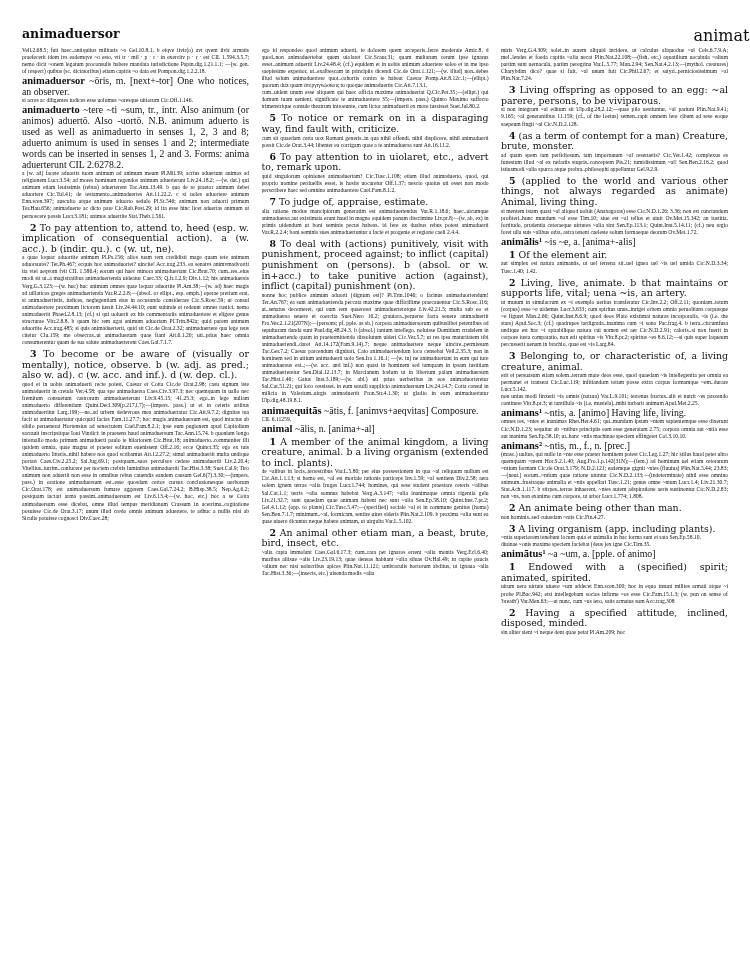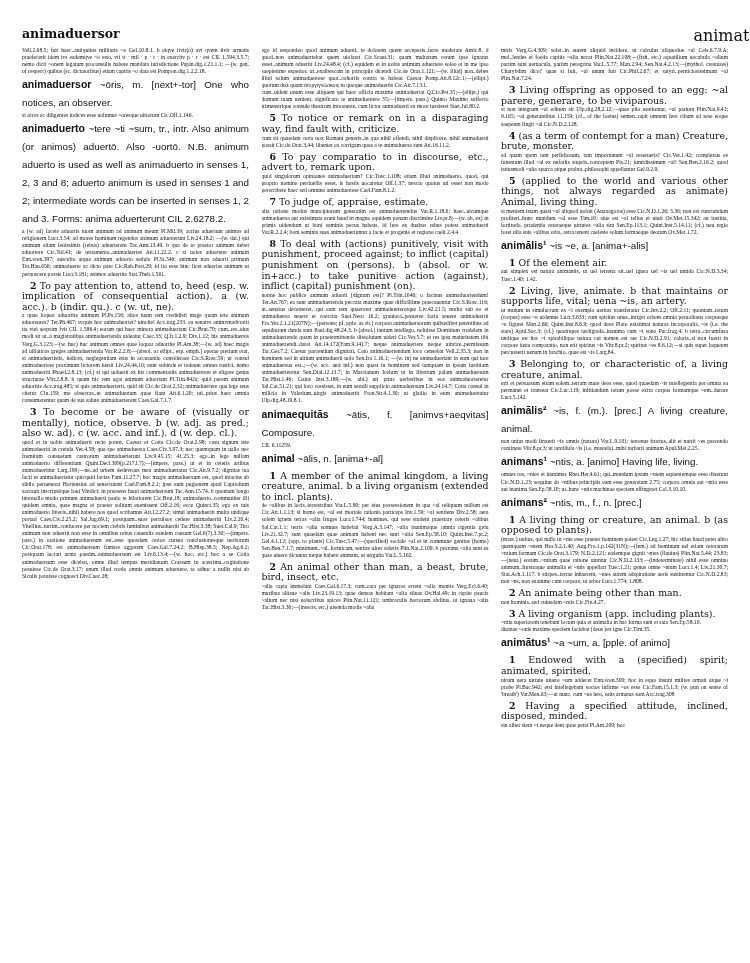--- a/index.html
+++ b/index.html
@@ -6,21 +6,21 @@
   body{width:750px;height:963px;overflow:hidden;font-family:"DejaVu Serif","Liberation Serif",serif;color:#111;}
   .page{position:relative;width:750px;height:806px;padding-left:40px;}
   .runhead{position:absolute;top:26px;left:22px;right:22px;height:14px;}
   .rh-left{position:absolute;left:0;top:0;font-weight:bold;font-size:12.5px;font-family:"DejaVu Serif",serif;}
   .rh-center{position:absolute;left:0;right:0;text-align:right;top:1px;font-size:10px;}
   .rh-right{position:absolute;right:0;top:0;font-weight:normal;font-size:16px;font-family:"DejaVu Serif",serif;}
   .cols{position:absolute;top:47px;left:22px;width:706px;height:900px;display:flex;justify-content:space-between;}
   .col{width:227px;height:900px;overflow:hidden;}
   .cite{font-size:5.6px;line-height:7.05px;text-align:justify;margin:0;font-family:"Liberation Serif",serif;}
   .entry{margin-top:4px;}
-  .hw-line{font-size:9.8px;line-height:18px;margin:0;text-align:justify;font-family:Liberation Sans, sans-serif;}
+  .hw-line{font-size:9.8px;line-height:11px;margin:0;text-align:justify;font-family:Liberation Serif, serif;}
   .hw{font-weight:bold;font-size:10.5px;}
   .sense{font-size:9.4px;line-height:10.6px;margin:3px 0 0 0;text-align:justify;font-family:"DejaVu Serif",serif;}
   .sense .num{font-weight:bold;padding-left:8px;}
 </style>
 </head>
 <body>
 
 <div class="page">
   <div class="runhead">
     <span class="rh-left">animaduersor</span>
@@ -38,55 +38,53 @@
         <p class="sense"><span class="num">2</span> <span>To pay attention to, attend to, heed (esp. w. implication of consequential action). a (w. acc.). b (indir. qu.). c (w. ut, ne).</span></p>
         <p class="cite">a quae loquor aduortite animum Pl.Ps.156; alios tuam rem credidisti mage quam tete animum aduorsuros? Ter.Ph.467; ecquis hoc animaduortet? uincite! Acc.trag.233. ea senatvs animvmadvortit ita vtei aeqvom fvit CIL 1.586.4; eorum qui haec minora animaduertant Cic.Brut.70; cum..res..eius modi sit ut..a magistratibus animaduertenda uideatur Caec.33; Q.fr.1.2.9; Div.1.12; his animaduersis Verg.G.3.123;—(w. huc) huc animum omnes quae loquar aduortite Pl.Am.38;—(w. ad) haec magis ad uillaticos greges animaduertenda Var.R.2.2.8;—(absol. or ellipt., esp. emph.) operae pretium erat, si animaduertistis, iudices, neglegentiam eius in accusando considerare Cic.S.Rosc.59; ut consul animaduertere proximum lictorem iussit Liv.24.44.10; eunt subinde et redeunt omnes rustici, nemo animaduertit Phaed.2.8.13; (cf.) si qui uoluerit ex his commentariis animaduertere et eligere genus structurae Vitr.2.8.8. b quam hic rem agat animum aduortam Pl.Trin.842a; quid parem animum aduortite Acc.trag.485; si quis animaduerterit, quid sit Cic.de Orat.2.32; animaduertere qua lege reus citetur Clu.159; me obsecras..ut animaduertam quae fiant Att.6.1.20; uti..prius haec omnia consumerentur quam de sua salute animaduerterent Caes.Gal.7.1.7.</p>
         <p class="sense"><span class="num">3</span> <span>To become or be aware of (visually or mentally), notice, observe. b (w. adj. as pred.; also w. ad). c (w. acc. and inf.). d (w. dep. cl.).</span></p>
         <p class="cite">quod et in uobis animaduerti recte potest, Caesar et Cotta Cic.de Orat.2.98; casu signum iste animaduertit in cretula Ver.4.58; qua spe animaduersa Caes.Civ.3.97.3; nec quemquam in uallo nec fremitum consuetum castrorum animaduerterunt Liv.9.45.15; 41.25.3; ego..in lege nullam animaduerto differentiam Quint.Decl.309(p.217,l.7);—(impers. pass.) ut et in ceteris artibus animaduertitur Larg.199;—ne..ad urbem dedevrous mea animaduertatur Cic.Att.9.7.2; dignitas tua facit ut animaduertatur quicquid facias Fam.11.27.7; hoc magis animaduersum est, quod intactus ab sibilo peruenerat Hortensius ad senectutem Cael.Fam.8.2.1; ipse eum pugionem apud Capitolium sacrauit inscripsitque Ioui Vindici: in praesens haud animaduersum Tac.Ann.15.74. b quoniam longo interuallo modo primum animaduerti paulo te hilariorem Cic.Brut.18; animaduerto..communiter illi quidem omnia, quae magna et praeter solitum euenissent Off.2.16; ecce Quinct.35; ego ex tuis animaduerto litteris..nihil habere nos quod scribamus Att.12.27.2; simul animaduertit multa undique portari Caes.Civ.2.25.2; Sal.Jug.69.1; postquam..suos perculsos cedere animaduertit Liv.2.20.4; Vitellius..turrim..conlucere per noctem crebris luminibus animaduertit Tac.Hist.3.38; Suet.Cal.9; Tiro animum non aduertit non esse in omnibus rebus cauendis eandem causam Gel.6(7).3.30;—(impers. pass.) in oratione animaduersum est..esse quosdam certos cursus conclusionesque uerborum Cic.Orat.178; est animaduersum fumare aggerem Caes.Gal.7.24.2; B.Hisp.38.5; Nep.Ag.6.2; postquam iactari arma passim..animaduersum est Liv.6.13.4;—(w. hoc, etc.) hoc a se Cotta animaduersum esse dicebat, omne illud tempus meridianum Crassum in acerrima..cogitatione posuisse Cic.de Orat.3.17; unum illud credo omnis animum aduertere, te adhuc a nullis nisi ab Siculis potuisse cognosci Div.Caec.28;</p>
       </div>
     <div class="col">
         <p class="cite">ego id respondeo quod animum aduerti, te dolorem quem acceperis..ferre moderate Amic.8. d quod..non animaduertebat quem uiolaret Cic.Scaur.31; quam multarum rerum ipse ignarus esset..animum aduertit Liv.24.48.4; (cf.) equidem et in uobis animum aduertere soleo et in me ipso saepissime experior, ut..exalbescam in principiis dicendi Cic.de Orat.1.121;—(w. illud) non..debes illud solum animaduertere quot..cohortis contra te habeat Caesar Pomp.Att.8.12c.1;—(ellipt.) quorum dux quam ἀτεργιγνώσκοις tu quoque animaduertis Cic.Att.7.13.1.</p>
         <p class="cite">cum..uident unum esse aliquem qui haec officia maxime animaduertat Q.Cic.Pet.35;—(ellipt.) qui domum tuam uenient, significato te animaduertere 35;—(impers. pass.) Quinto Maximo suffecto trimenstrique consule theatrum introeunte, cum lictor animaduerti ex more iussisset Suet.Jul.80.2.</p>
         <p class="sense"><span class="num">5</span> <span>To notice or remark on in a disparaging way, find fault with, criticize.</span></p>
         <p class="cite">cum sit quaedam certa uox Romani generis..in qua nihil offendi, nihil displicere, nihil animaduerti possit Cic.de Orat.3.44; libenter ea corrigam quae a te animaduersa sunt Att.16.11.2.</p>
-        <p class="sense"><span class="num">6</span> <span>To pay comparatio to in discourse, etc., advert to, remark upon.</span></p>
+        <p class="sense"><span class="num">6</span> <span>To pay attention to in uiolaret, etc., advert to, remark upon.</span></p>
         <p class="cite">quid singulorum opiniones animaduertam? Cic.Tusc.1.108; etiam illud animaduerto, quod, qui proprio nomine perduellis esset, is hostis uocaretur Off.1.37; nescio quoius uti esset non modo perscribere haec sed omnino animaduertere Cael.Fam.8.1.2.</p>
         <p class="sense"><span class="num">7</span> <span>To judge of, appraise, estimate.</span></p>
         <p class="cite">alia ratione modus mancipiorum generatim est animaduertendus Var.R.1.18.6; haec..uicumque animaduersa aut existimata erunt haud in magno equidem ponam discrimine Liv.pr.8;—(w. ab, ex) in primis uidendum ut boni seminis pecus habeas. id fere ex duabus rebus potest animaduerti Var.R.2.2.4; boni seminis sues animaduertuntur a facie et progenie et regione caeli 2.4.4.</p>
         <p class="sense"><span class="num">8</span> <span>To deal with (actions) punitively, visit with punishment, proceed against; to inflict (capital) punishment on (persons). b (absol. or w. in+acc.) to take punitive action (against), inflict (capital) punishment (on).</span></p>
         <p class="cite">nonne hoc publice animum aduorti (dignum est)? Pl.Trin.1046; o facinus animaduortendum! Ter.An.767; ea sunt animaduertenda peccata maxime quae difficillime praecauentur Cic.S.Rosc.116; ut..senatus decerneret, qui eam rem quaereret animaduerteretque Liv.42.21.5; multa sub eo et animaduersa seuere et coercita Suet.Nero 16.2; grauiora..peruerse facta seuere animaduertit Fro.Ver.2.1.21(207N);—(persons; pf. pple. as sb.) corpora animaduersorum quibuslibet petentibus ad sepulturam danda sunt Paul.dig.48.24.3. b (absol.) tantum intellego, noluisse Domitium crudelem in animaduertendo quam in praetermittendo dissolutum uideri Cic.Ver.5.7; ut res ipsa maturitatem tibi animaduertendi..daret Att.14.172(Fam.9.14).7; neque animaduertere neque uincire..permissum Tac.Ger.7.2; Caesar parcendum dignitati, Cato animaduertendum loco censebat Vell.2.35.3; non in hominem sed in uitium animaduerti uolo Sen.Ira 1.16.1; —(w. in) ne animaduertant in eum qui iure animaduersus est..;—(w. acc. and inf.) non quasi in hominem sed tamquam in ipsam iustitiam animaduerteretur Sen.Dial.12.13.7; in Marcianum Icelum ut in libertum palam animaduersum Tac.Hist.1.46; Gaius Inst.3.189;—(w. abl.) uti prius uerberibus in eos animaduorteretur Sal.Cat.51.21; qui loco cessisset, in eum seruili supplicio animaduersum Liv.24.14.7; Cotta consul in milicia in Valerium..uirgis animaduertit Fron.Str.4.1.30; ut gladio in eum animaduertatur Ulp.dig.48.19.8.1.</p>
         <p class="hw-line entry"><span class="hw">animaequitās</span> <span>~ātis, f. [animvs+aeqvitas] Composure.</span></p>
         <p class="cite">CIL 6.11259.</p>
         <p class="hw-line entry"><span class="hw">animal</span> <span>~ālis, n. [anima+-al]</span></p>
         <p class="sense"><span class="num">1</span> <span>A member of the animal kingdom, a living creature, animal. b a living organism (extended to incl. plants).</span></p>
         <p class="cite">de ~alibus in locis..terrestribus Var.L.5.80; per eius possessionem in qua ~al reliquum nullum est Cic.Att.1.1.13; si homo est, ~al est mortale rationis particeps Inv.1.59; ~al sentiens Div.2.58; aera solem ignem terras ~alia fruges Lucr.1.744; homines, qui sese student praestare ceteris ~alibus Sal.Cat.1.1; terris ~alia somnus habebat Verg.A.3.147; ~alia inanimaque omnia rigentia gelu Liv.21.32.7; sunt quaedam quae animam habent nec sunt ~alia Sen.Ep.58.10; Quint.Inst.7.pr.2; Gel.4.1.12; (opp. to plants) Cic.Tusc.5.47;—(specified) sociale ~al et in commune genitus (homo) Sen.Ben.7.1.7; minimum..~al, formicam, sentire uires sideris Plin.Nat.2.109. b proxima ~alia sunt ea quae uiuere dicuntur neque habere animam, ut uirgulta Var.L.5.102.</p>
-        <p class="sense"><span class="num">2</span> <span>An animal other than man, a beast, brute, bird, insect, etc.</span></p>
+        <p class="sense"><span class="num">2</span> <span>An animal other etiam man, a beast, brute, bird, insect, etc.</span></p>
         <p class="cite">~alia capta immolant Caes.Gal.6.17.3; cum..rara per ignaros errent ~alia montis Verg.Ecl.6.40; muribus aliisue ~alis Liv.23.19.13; quae densas habitant ~alia siluas Ov.Hal.49; in capite paucis ~alium nec nisi uolucribus apices Plin.Nat.11.121; umbraculis hortorum abditus, ut ignaua ~alia Tac.Hist.3.36;—(insects, etc.) uisenda modis ~alia</p>
       </div>
     <div class="col">
         <p class="cite">miris Verg.G.4.309; solet..in aurem aliquid incidere, ut calculus aliquodue ~al Cels.6.7.9.A; mel..lendes et foeda capitis ~alia necat Plin.Nat.22.108;—(fish, etc.) aquatilium uocabula ~alium partim sunt uernacula, partim peregrina Var.L.5.77; Man.2.94; Sen.Nat.4.2.13;—(mythol. creatures) Charybdim dico? quae si fuit, ~al unum fuit Cic.Phil.2.67; et satyri..perniciosissimum ~al Plin.Nat.7.24.</p>
-        <p class="sense"><span class="num">3</span> <span>Living offspring as opposed to an egg: ~al parere, generare, to be viviparous.</span></p>
+        <p class="sense"><span class="num">3</span> <span>Living offspring as opposed to an egg: ~al parere, persons, to be viviparous.</span></p>
         <p class="cite">si non integrum ~al editum sit Ulp.dig.28,2.12;—quae pilo uestiuntur, ~al pariunt Plin.Nat.9.41; 9.165; ~al generantibus 11.159; (cf., of the foetus) semen..rapit omnem fere cibum ad sese eoque saepeum fingit ~al Cic.N.D.2.128.</p>
         <p class="sense"><span class="num">4</span> <span>(as a term of contempt for a man) Creature, brute, monster.</span></p>
         <p class="cite">ad quam spem tam perfidiosum, tam importunum ~al reseruetis? Cic.Ver.1.42; complexus es funestum illud ~al ex nefariis stupris..conceptem Pis.21; tumidissimum ~al! Sen.Ben.2.16.2; quod istiusmodi ~alia spurca atque probra..philosophi appellantur Gel.9.2.9.</p>
         <p class="sense"><span class="num">5</span> <span>(applied to the world and various other things, not always regarded as animate) Animal, living thing.</span></p>
         <p class="cite">si mentem istam quasi ~al aliquod uoluit (Anaxagoras) esse Cic.N.D.1.26; 3.36; non est cunctandum profiteri..hunc mundum ~al esse Tim.10; siue est ~al tellus et uiuit Ov.Met.15.342; an iustitia, fortitudo, prudentia ceteraeque uirtutes ~alia sint Sen.Ep.113.1; Quint.Inst.5.14.11; (cf.) neu regio foret ulla suis ~alibus orba, astra tenent caeleste solum formaeque deorum Ov.Met.1.72.</p>
         <p class="hw-line entry"><span class="hw">animālis¹</span> <span>~is ~e, a. [anima+-alis]</span></p>
         <p class="sense"><span class="num">1</span> <span>Of the element air.</span></p>
         <p class="cite">aut simplex est natura animantis, ut uel terrena sit..uel ignea uel ~is uel umida Cic.N.D.3.34; Tusc.1.40; 1.42.</p>
         <p class="sense"><span class="num">2</span> <span>Living, live, animate. b that maintains or supports life, vital; uena ~is, an artery.</span></p>
         <p class="cite">ut mutum in simulacrum ex ~i exemplo ueritas transferatur Cic.Inv.2.2; Off.2.11; quoniam..totum (corpus) esse ~e uidemus Lucr.3.633; cum spiritus unus..inriget orbem omnia peruolitans corpusque ~e figuret Man.2.66; Quint.Inst.8.6.9; quod deos Plato existimat naturas incorporalis, ~is (i.e. the stars) Apul.Soc.3; (cf.) quadrupes tardigrada..inanima cum ~i sono Pac.frag.4. b terra..circumfusa undique est hac ~i spirabilique natura cui nomen est aer Cic.N.D.2.91; caloris..si non fuerit in corpore iusta comparatio, non erit spiritus ~is Vitr.8.pr.2; spiritus ~es 8.6.12;—si quis super laqueum percusserit uenam in brachio, quae est ~is Larg.84.</p>
         <p class="sense"><span class="num">3</span> <span>Belonging to, or characteristic of, a living creature, animal.</span></p>
         <p class="cite">erit ei persuasum etiam solem..terram mare deos esse, quod quaedam ~is intellegentia per omnia ea permanet et transeat Cic.Luc.119; infitiandum totum posse extra corpus formamque ~em..durare Lucr.5.142.</p>
-        <p class="hw-line entry"><span class="hw">animālis²</span> <span>~is, f. (m.). [prec.] A living creature, animal.</span></p>
         <p class="cite">non unius modi finxerit ~is omnis (natura) Var.L.9.101; terrenus fructus..alit et nutrit ~es pascendo continere Vitr.8.pr.3; ut tantillula ~is (i.e. mustela)..mihi turbarit animum Apul.Met.2.25.</p>
         <p class="hw-line entry"><span class="hw">animans¹</span> <span>~ntis, a. [animo] Having life, living.</span></p>
         <p class="cite">omnes res, ~ntes et inanimas Rhet.Her.4.61; qui..mundum ipsum ~ntem sapientemque esse dixerunt Cic.N.D.1.23; sequitur ab ~ntibus principiis eam esse generatam 2.75; corpora omnia aut ~ntia esse aut inanima Sen.Ep.58.10; ut..hanc ~ntis machinae speciem effingeret Col.3.10.10.</p>
         <p class="hw-line entry"><span class="hw">animans²</span> <span>~ntis, m., f., n. [prec.]</span></p>
-        <p class="sense"><span class="num">1</span> <span>A living thing or creature, an animal. b (as opposed to plants).</span></p>
         <p class="cite">(masc.) uultus, qui nullo in ~nte esse praeter hominem potest Cic.Leg.1.27; hic stilus haud petet ultro quemquam ~ntem Hor.S.2.1.40; Aug.Fro.1.p.142(31N);—(fem.) ad hominum uel etiam ceterarum ~ntium formam Cic.de Orat.3.179; N.D.2.121; eademque gignit ~ntes (fluuius) Plin.Nat.5.44; 23.83;—(neut.) eorum..~ntium quae ratione utuntur Cic.N.D.2.133;—(indeterminate) nihil esse omnino animum..frustraque animalia et ~ntis appellari Tusc.1.21; genus omne ~ntum Lucr.1.4; Liv.21.30.7; Stat.Ach.1.117. b stirpes..terrae inhaerent, ~ntes autem adspiratione aeris sustinentur Cic.N.D.2.83; non ~ns, non exanimo cum corpore, ut arbor Lucr.1.774; 1.808.</p>
         <p class="sense"><span class="num">2</span> <span>An animate being other than man.</span></p>
         <p class="cite">non hominis..sed cuiusdam ~ntis Cic.Fin.4.27.</p>
         <p class="sense"><span class="num">3</span> <span>A living organism (app. including plants).</span></p>
         <p class="cite">~ntia superiorem tenebunt locum quia et animalia in hac forma sunt et sata Sen.Ep.58.10.</p>
         <p class="cite">diuinae ~onis maxime speciem faciebat (deus )ex igne Cic.Tim.35.</p>
         <p class="hw-line entry"><span class="hw">animātus¹</span> <span>~a ~um, a. [pple. of animo]</span></p>
         <p class="sense"><span class="num">1</span> <span>Endowed with a (specified) spirit; animated, spirited.</span></p>
         <p class="cite">uirum uera uirtute uiuere ~um addecet Enn.scen.300; hoc in equo insunt milites armati atque ~i probe Pl.Bac.942; etsi intellegebam socios infirme ~os esse Cic.Fam.15.1.3; (w. pun on sense of 'breath') Var.Men.63;—ut nunc, cum ~us iero, satis armatus sum Acc.trag.308</p>
         <p class="sense"><span class="num">2</span> <span>Having a specified attitude, inclined, disposed, minded.</span></p>

